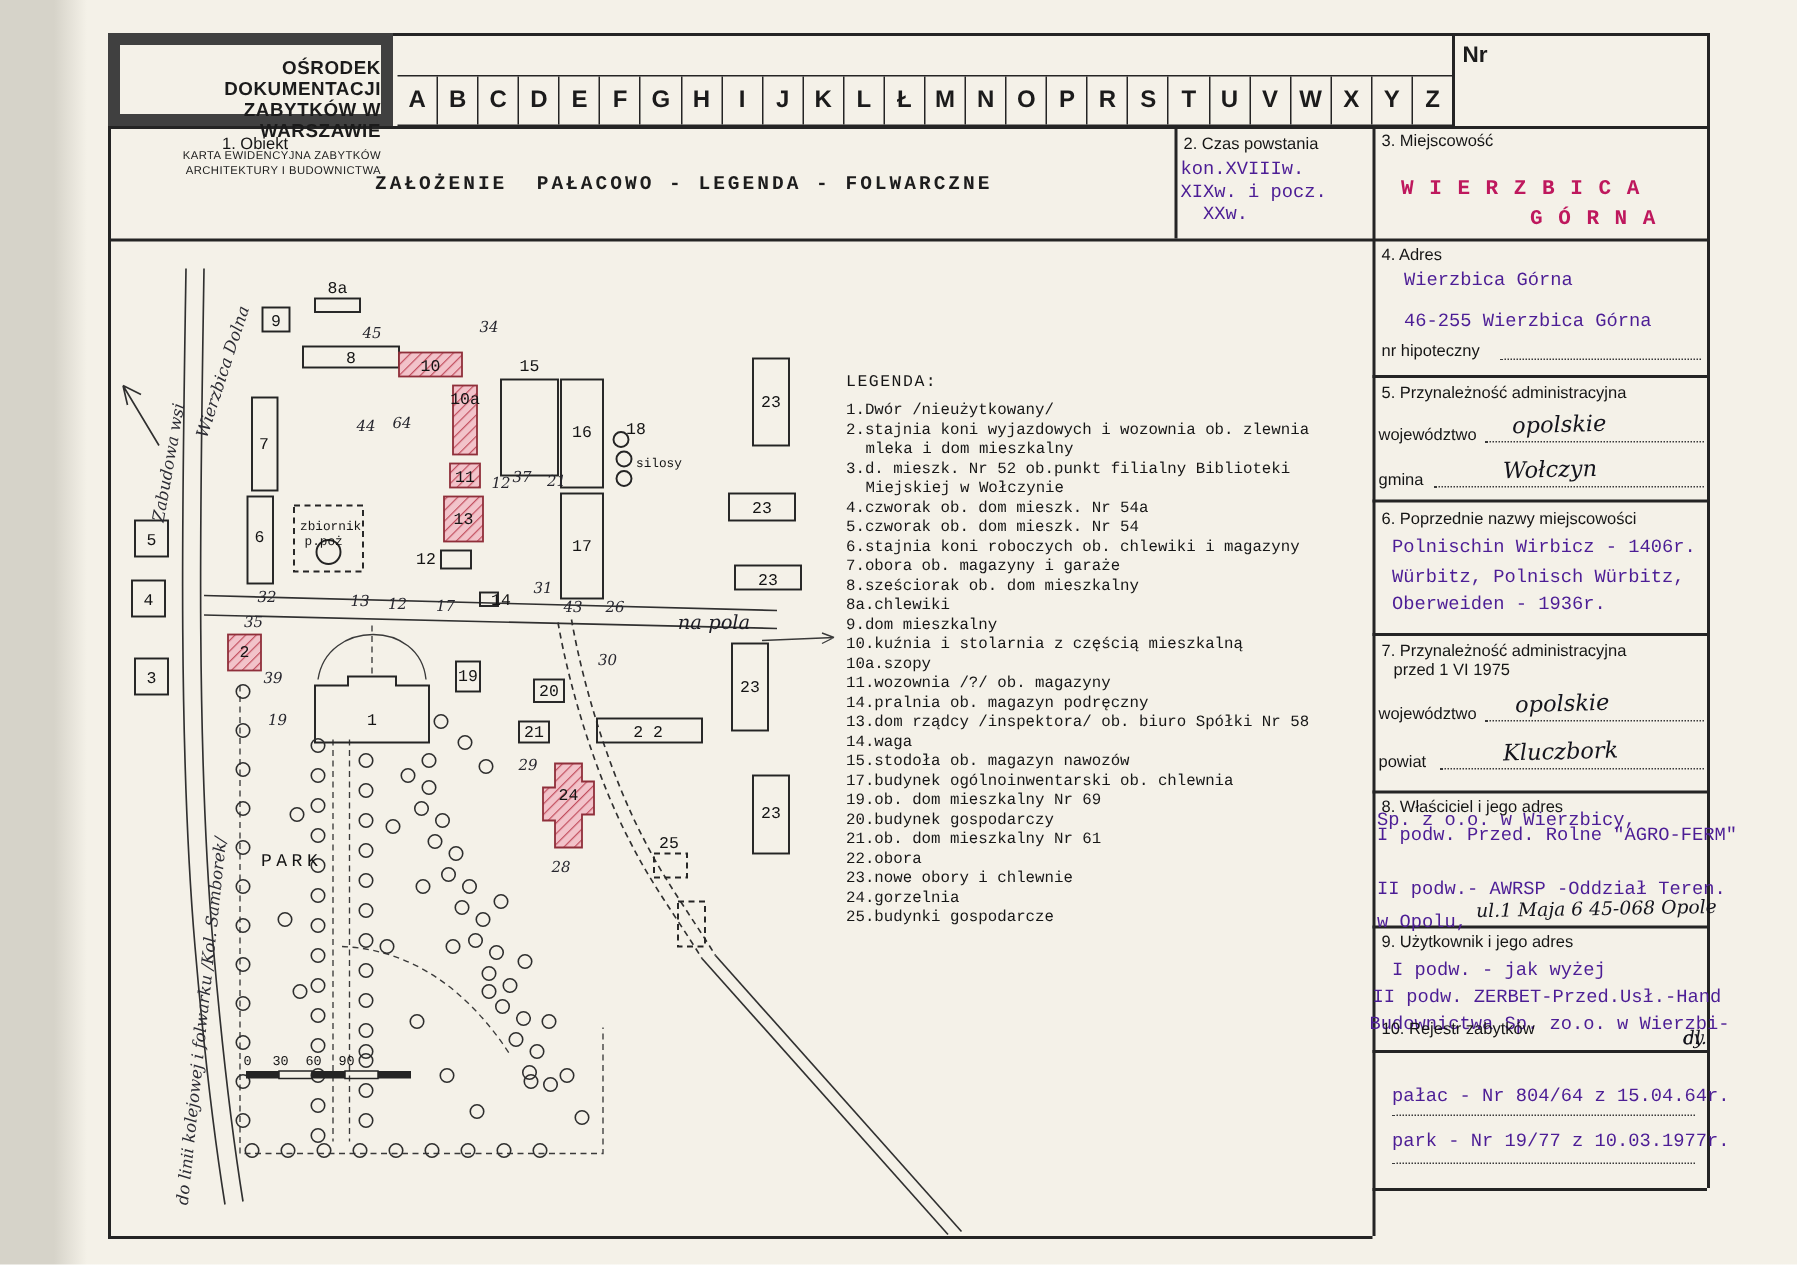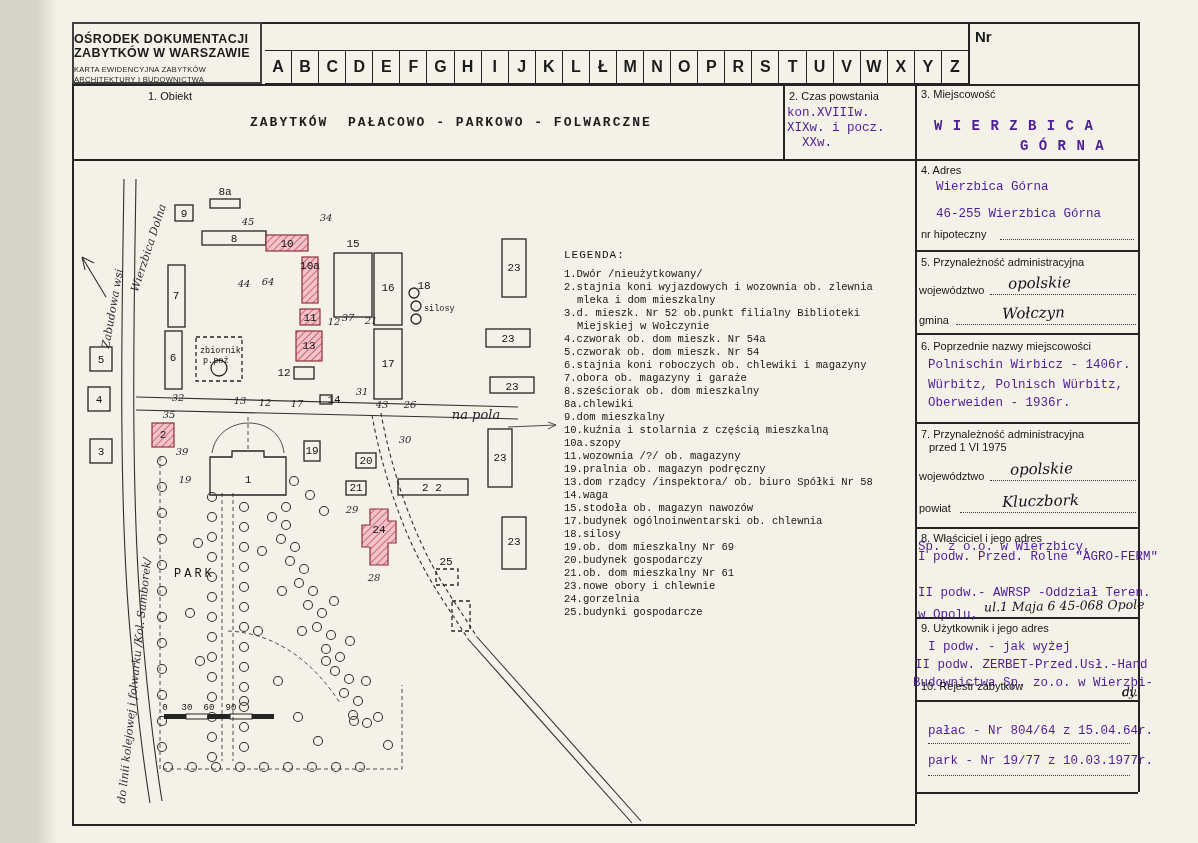--- a/index.html
+++ b/index.html
@@ -6,25 +6,25 @@
   html,body{margin:0;padding:0}
   body{position:relative;width:1198px;height:843px;overflow:hidden;
        background:linear-gradient(90deg,#d6d3c9 0,#d6d3c9 36px,#f4f1e8 58px,#f4f1e8 100%);
        font-family:"Liberation Sans",sans-serif;color:#1b1b1b}
   .ab{position:absolute}
   .hl{position:absolute;background:#242424;height:1.5px}
   .vl{position:absolute;background:#242424;width:1.5px}
   .plabel{font:11px "Liberation Sans",sans-serif;color:#151515;white-space:nowrap}
   .mono{font:12.5px/1.45 "Liberation Mono","DejaVu Sans Mono",monospace;color:#4c1d95;white-space:pre}
   .obj{font:600 13px "Liberation Mono","DejaVu Sans Mono",monospace;letter-spacing:2px;white-space:pre;color:#1d1d1d}
-  .place{font:700 14px "Liberation Mono","DejaVu Sans Mono",monospace;letter-spacing:1px;white-space:pre;color:#4c1d95}
+  .place{font:700 14px "Liberation Mono","DejaVu Sans Mono",monospace;letter-spacing:1px;white-space:pre;color:#be185d}
   .hand{font:italic 15px "DejaVu Serif",serif;color:#14141c;white-space:nowrap;transform:rotate(-1.5deg)}
   .hand-sm{font:italic 12.5px "DejaVu Serif",serif;color:#14141c;white-space:nowrap;transform:rotate(-1deg)}
   .dotted{position:absolute;border-bottom:1.6px dotted #3a3a3a;height:1px}
-  .orgbox{box-sizing:border-box;border:2px solid #404040;text-align:left;padding-top:8px;background:transparent}
+  .orgbox{box-sizing:border-box;border:8px solid #404040;text-align:right;padding-top:8px;background:transparent}
   .org1{font:600 12.5px "Liberation Sans",sans-serif;letter-spacing:.4px}
   .org2{font:7.5px/1.35 "Liberation Sans",sans-serif;letter-spacing:.3px}
   .org2.first{margin-top:5px}
   .strip{box-sizing:border-box;border-top:1.5px solid #242424;border-bottom:1.5px solid #242424;display:flex}
   .letter-cell{flex:1;border-left:1.5px solid #242424;display:flex;align-items:center;justify-content:center;
                font:600 16px "Liberation Sans",sans-serif;color:#1b1b1b}
   .letter-cell:first-child{border-left:none}
   .nr{font:700 15px "Liberation Sans",sans-serif}
   .map-area{position:absolute;left:72px;top:161px;width:843px;height:663px}
   .legend{position:absolute;left:492px;top:88px;width:318px;
@@ -96,21 +96,21 @@
     <div class="letter-cell">U</div>
     <div class="letter-cell">V</div>
     <div class="letter-cell">W</div>
     <div class="letter-cell">X</div>
     <div class="letter-cell">Y</div>
     <div class="letter-cell">Z</div>
   </div>
 <div class="ab nr" style="left:975px;top:28px">Nr</div>
 
 <div class="ab plabel" style="left:148px;top:90px">1. Obiekt</div>
-<div class="ab obj" style="left:250px;top:115px">ZABYTKÓW  PAŁACOWO - PARKOWO - FOLWARCZNE</div>
+<div class="ab obj" style="left:250px;top:115px">ZAŁOŻENIE  PAŁACOWO - LEGENDA - FOLWARCZNE</div>
 
 <div class="ab plabel" style="left:789px;top:90px">2. Czas powstania</div>
 <div class="ab mono" style="left:787px;top:104px">kon.XVIIIw.</div>
 <div class="ab mono" style="left:787px;top:119px">XIXw. i pocz.</div>
 <div class="ab mono" style="left:802px;top:134px">XXw.</div>
 
 <div class="ab plabel" style="left:921px;top:88px">3. Miejscowość</div>
 <div class="ab place" style="left:934px;top:118px">W I E R Z B I C A</div>
 <div class="ab place" style="left:1020px;top:138px">G Ó R N A</div>
 
@@ -403,27 +403,27 @@
         <div class="legend-item">4.czworak ob. dom mieszk. Nr 54a</div>
         <div class="legend-item">5.czworak ob. dom mieszk. Nr 54</div>
         <div class="legend-item">6.stajnia koni roboczych ob. chlewiki i magazyny</div>
         <div class="legend-item">7.obora ob. magazyny i garaże</div>
         <div class="legend-item">8.sześciorak ob. dom mieszkalny</div>
         <div class="legend-item">8a.chlewiki</div>
         <div class="legend-item">9.dom mieszkalny</div>
         <div class="legend-item">10.kuźnia i stolarnia z częścią mieszkalną</div>
         <div class="legend-item">10a.szopy</div>
         <div class="legend-item">11.wozownia /?/ ob. magazyny</div>
-        <div class="legend-item">19.pralnia ob. magazyn podręczny</div>
+        <div class="legend-item">14.pralnia ob. magazyn podręczny</div>
         <div class="legend-item">13.dom rządcy /inspektora/ ob. biuro Spółki Nr 58</div>
         <div class="legend-item">14.waga</div>
         <div class="legend-item">15.stodoła ob. magazyn nawozów</div>
         <div class="legend-item">17.budynek ogólnoinwentarski ob. chlewnia</div>
-        <div class="legend-item">18.silosy</div>
         <div class="legend-item">19.ob. dom mieszkalny Nr 69</div>
         <div class="legend-item">20.budynek gospodarczy</div>
         <div class="legend-item">21.ob. dom mieszkalny Nr 61</div>
+        <div class="legend-item">22.obora</div>
         <div class="legend-item">23.nowe obory i chlewnie</div>
         <div class="legend-item">24.gorzelnia</div>
         <div class="legend-item">25.budynki gospodarcze</div>
       </div>
   </div>
 </div>
 
 </body></html>

